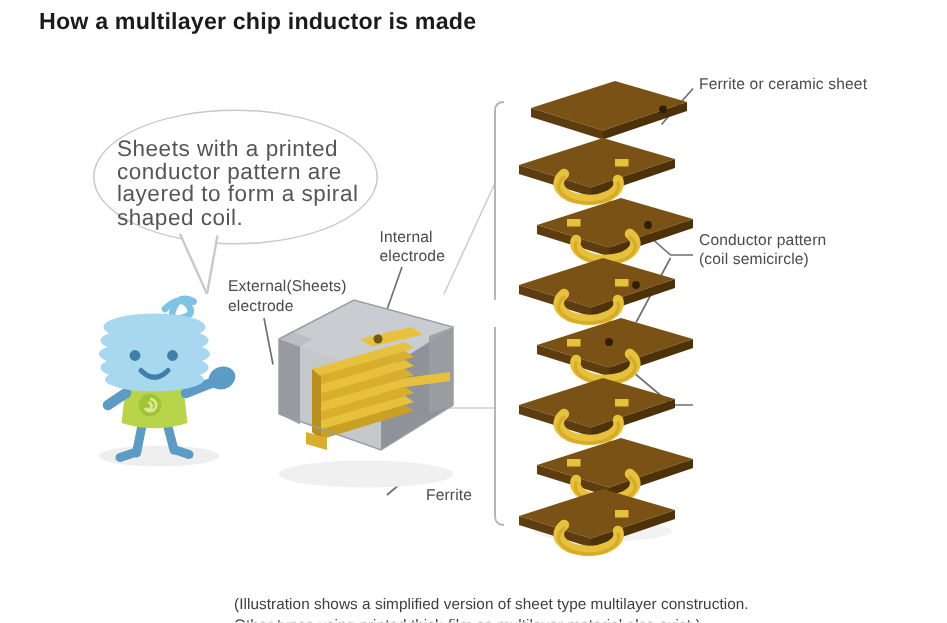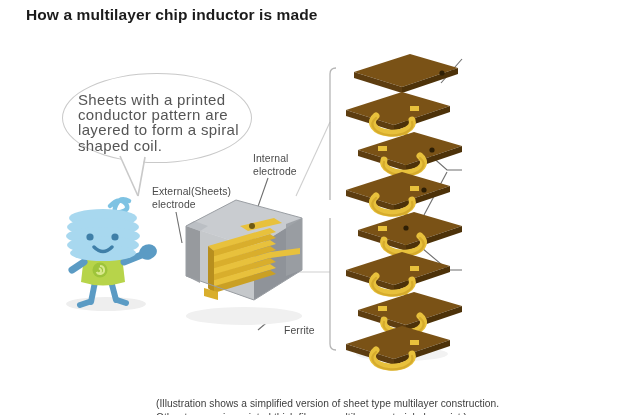--- a/index.html
+++ b/index.html
@@ -297,18 +297,21 @@
           <use href="#c-left"></use>
         </g>
     </g>
   </svg>
 
   <div class="abs label" id="label-external-electrode">External(Sheets)
 electrode</div>
   <div class="abs label" id="label-internal-electrode">Internal
 electrode</div>
   <div class="abs label" id="label-ferrite">Ferrite</div>
+  <div class="abs label" id="label-ferrite-sheet">Ferrite or ceramic sheet</div>
+  <div class="abs label" id="label-conductor-pattern">Conductor pattern
+(coil semicircle)</div>
 
   <div class="abs" id="caption">(Illustration shows a simplified version of sheet type multilayer construction.
  Other types using printed thick-film as multilayer material also exist.)</div>
   <div class="abs" id="watermark">www.cntronics.com</div>
 
 </div>
 
 </body></html>

